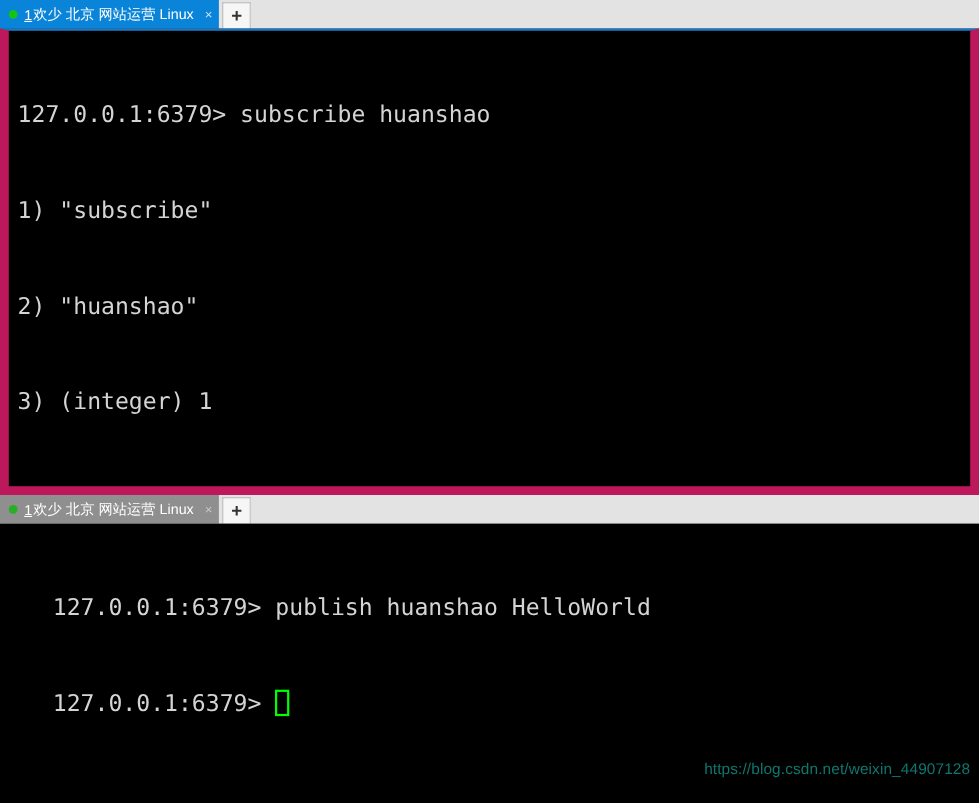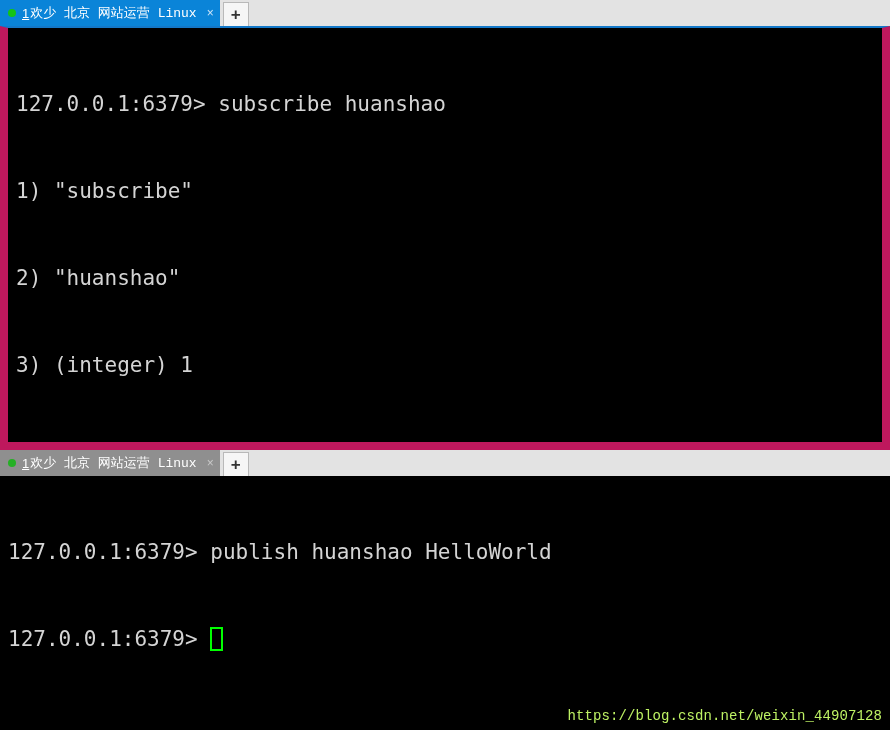--- a/index.html
+++ b/index.html
@@ -65,21 +65,20 @@
   .tab.inactive .tab-dot { background: #25b025; }
 
   .tab-index {
     text-decoration: underline;
     margin-right: 1px;
   }
 
   .tab-label {
     font-size: 13px;
     letter-spacing: 0;
-    font-family: Liberation Mono, monospace;
   }
 
   .tab-close {
     margin-left: 10px;
     font-size: 12px;
     color: #cfe6f8;
     line-height: 1;
   }
   .tab.inactive .tab-close { color: #c9c9c9; }
 
@@ -113,20 +112,21 @@
     box-sizing: border-box;
     position: relative;
     overflow: hidden;
   }
   .term-body.framed {
     border: 8px solid #be185d;
     border-top: 2px solid #1478c8;
   }
   .term-body.plain {
     border: 0;
+    padding-left: 40px;
   }
 
   .term-text {
     font-family: "DejaVu Sans Mono", "Liberation Mono", monospace;
     font-size: 21px;
     line-height: 29px;
     color: #d4d4d4;
     white-space: pre;
     padding: 4px 0 0 8px;
     letter-spacing: 0px;
@@ -139,24 +139,24 @@
     height: 24px;
     border: 2px solid #00ff00;
     box-sizing: border-box;
     background: transparent;
     vertical-align: -5px;
   }
 
   .watermark {
     position: absolute;
     right: 8px;
-    bottom: 6px;
-    color: #bef264;
+    bottom: 23px;
+    color: #0f766e;
     font-size: 14px;
-    font-family: Liberation Mono, monospace;
+    font-family: Liberation Sans, sans-serif;
     letter-spacing: 0.1px;
   }
 </style>
 </head>
 <body>
 
 <div class="screen">
 
   <div class="term-window" style="top:0; height:450px;">
 

